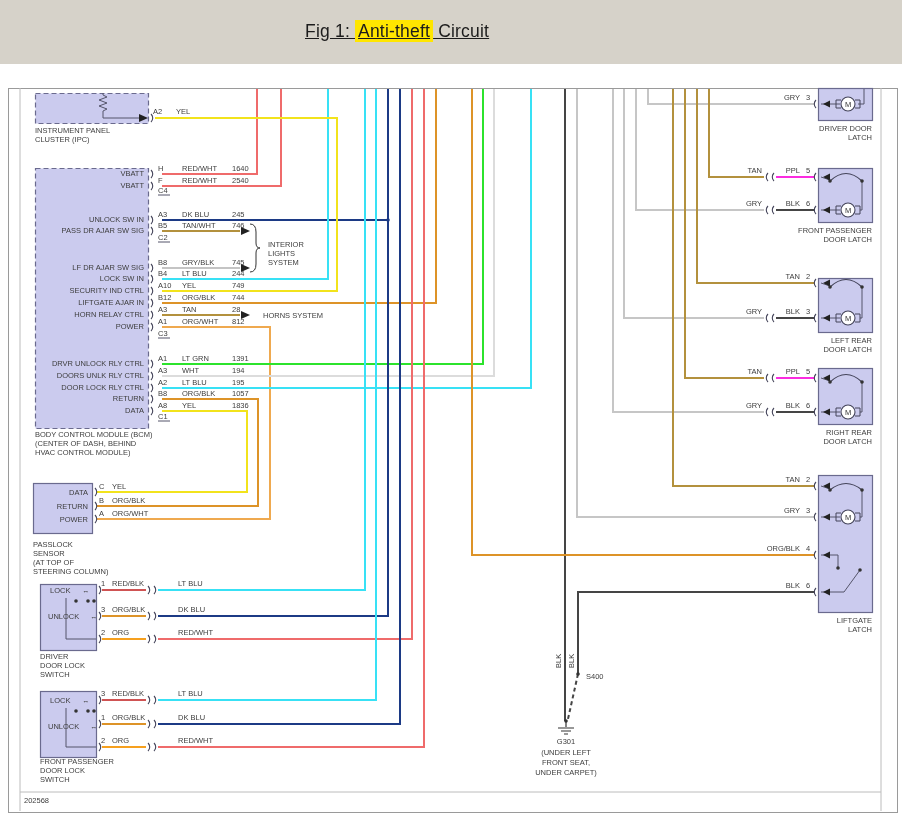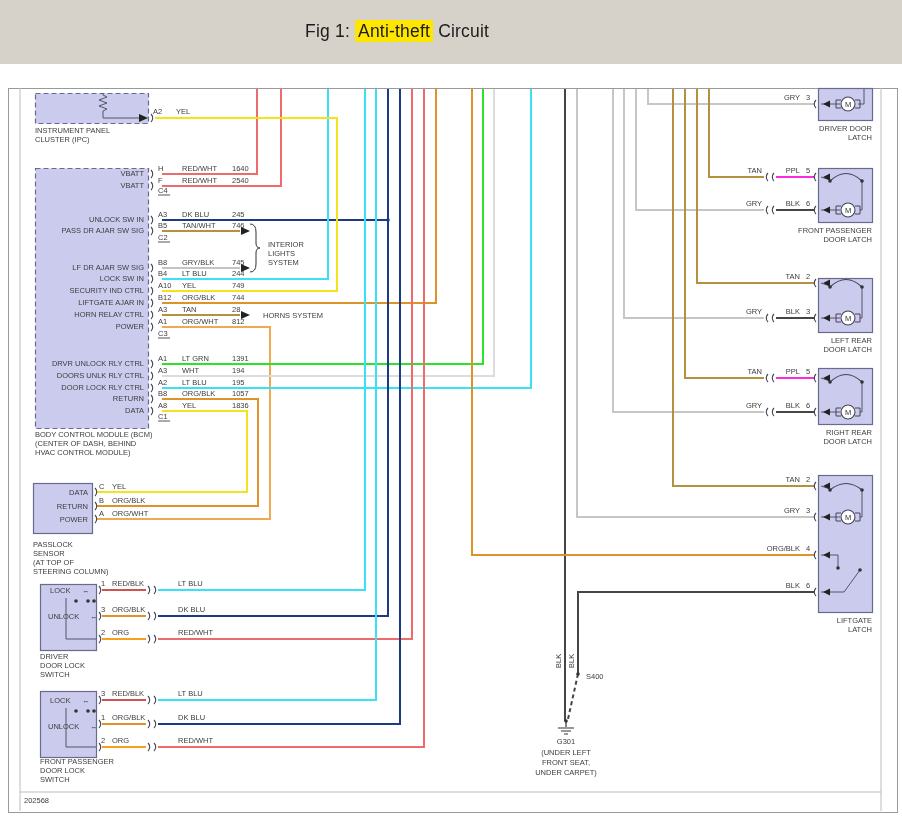--- a/index.html
+++ b/index.html
@@ -1,19 +1,19 @@
 <!DOCTYPE html>
 <html><head>
 <meta charset="utf-8">
 <style>
   html,body{margin:0;padding:0;}
   body{width:902px;height:822px;position:relative;background:#ffffff;
        font-family:"Liberation Sans",sans-serif;overflow:hidden;}
   .titlebar{position:absolute;left:0;top:0;width:902px;height:64px;background:#d6d2c9;}
-  .titletext{position:absolute;left:305px;top:21px;font-size:17.5px;color:#1c1c1c;letter-spacing:.2px;}
+  .titletext{position:absolute;left:305px;top:21px;font-size:17.5px;color:#1c1c1c;letter-spacing:.2px;text-decoration:underline;}
   .hl{background:#ffe600;padding:1px 3px;}
   .frame{position:absolute;left:0;top:0;width:902px;height:822px;}
   svg text{font-family:"Liberation Sans","DejaVu Sans",sans-serif;}
 </style>
 </head>
 <body>
 
 <div class="titlebar">
   <div class="titletext"><span>Fig 1: </span><span class="hl">Anti-theft</span><span> Circuit</span></div>
 </div>

